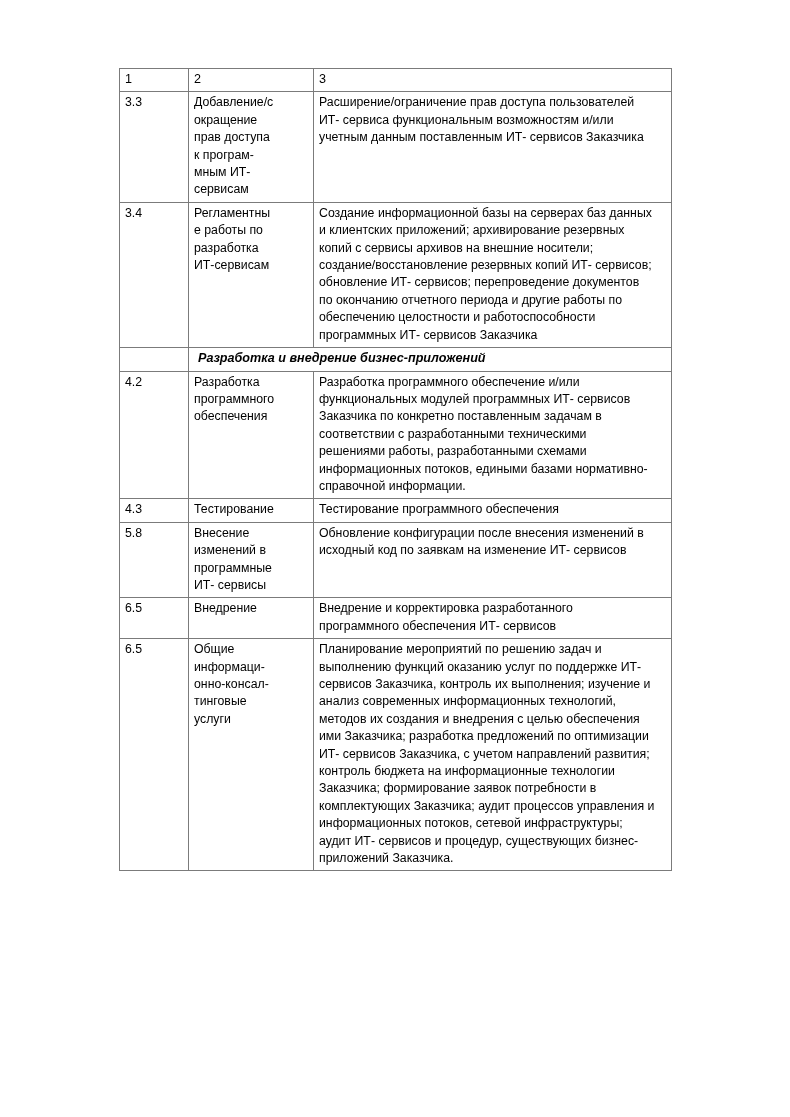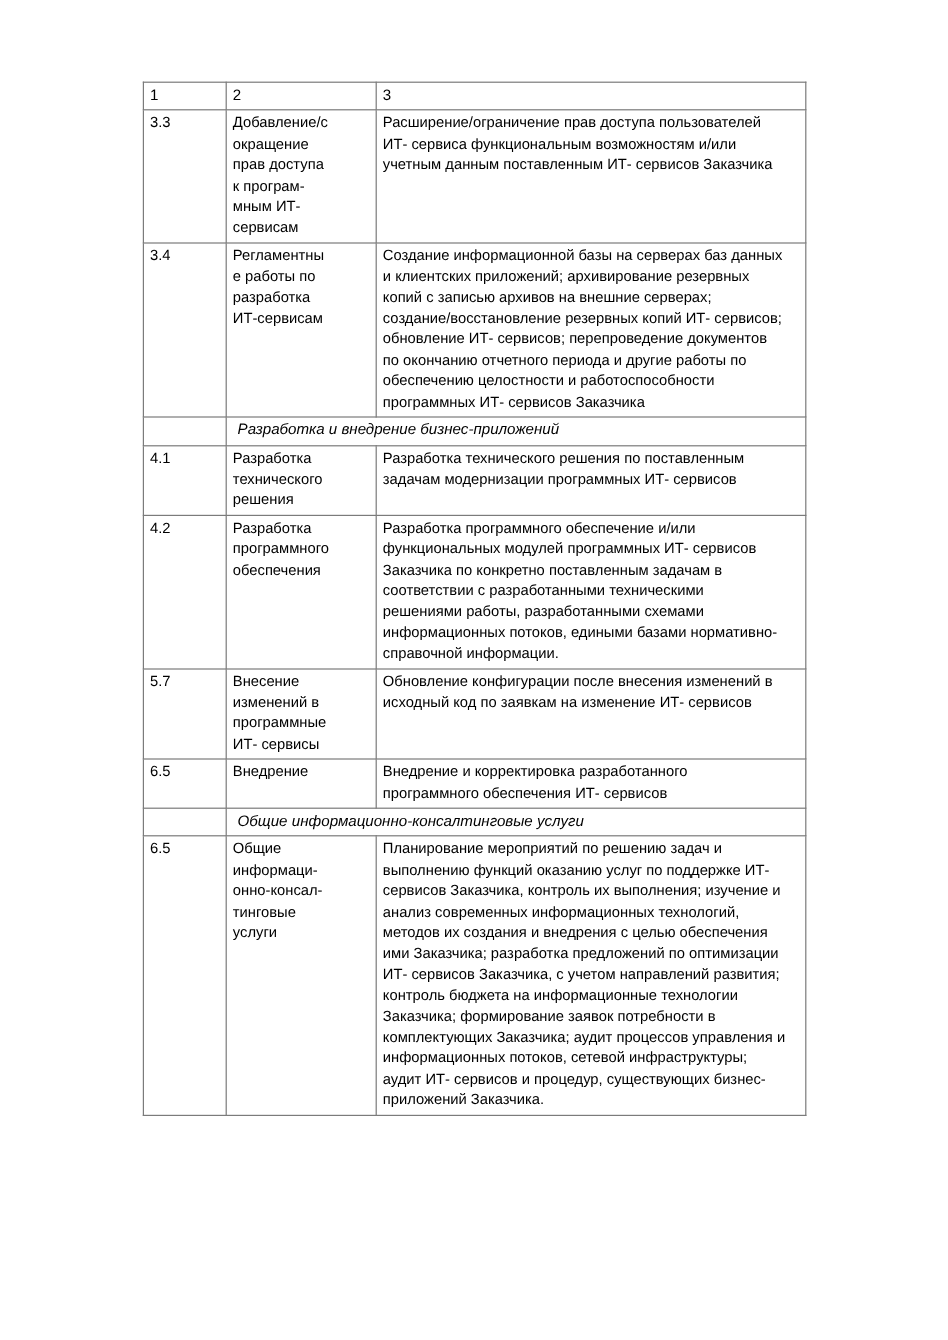--- a/index.html
+++ b/index.html
@@ -50,21 +50,21 @@
     text-align: center;
     font-weight: bold;
     font-size: 12.6px;
     padding-top: 2px;
     padding-bottom: 3px;
   }
   td.num { white-space: nowrap; }
   td.name { }
   td.desc { }
   tr.section-row td.section-cell {
-    font-weight: normal;
+    font-weight: bold;
     font-style: italic;
     font-size: 12.6px;
     padding-left: 9px;
     padding-top: 2px;
     padding-bottom: 3px;
   }
   .ln { display: block; }
 </style>
 </head>
 <body>
@@ -105,87 +105,80 @@
             <td class="num">3.4</td>
             <td class="name">
               <span class="ln">Регламентны</span>
               <span class="ln">е работы по</span>
               <span class="ln">разработка</span>
               <span class="ln">ИТ-сервисам</span>
             </td>
             <td class="desc">
               <span class="ln">Создание информационной базы на серверах баз данных</span>
               <span class="ln">и клиентских приложений; архивирование резервных</span>
-              <span class="ln">копий с записью архивов на внешние серверах;</span>
+              <span class="ln">копий с сервисы архивов на внешние носители;</span>
               <span class="ln">создание/восстановление резервных копий ИТ- сервисов;</span>
               <span class="ln">обновление ИТ- сервисов; перепроведение документов</span>
               <span class="ln">по окончанию отчетного периода и другие работы по</span>
               <span class="ln">обеспечению целостности и работоспособности</span>
               <span class="ln">программных ИТ- сервисов Заказчика</span>
             </td>
           </tr>
           <tr class="section-row">
             <td>&nbsp;</td>
             <td class="section-cell" colspan="2">Разработка и внедрение бизнес-приложений</td>
-          </tr>
-          <tr>
-            <td class="num">4.1</td>
-            <td class="name">
-              <span class="ln">Разработка</span>
-              <span class="ln">технического</span>
-              <span class="ln">решения</span>
-            </td>
-            <td class="desc">
-              <span class="ln">Разработка технического решения по поставленным</span>
-              <span class="ln">задачам модернизации программных ИТ- сервисов</span>
-            </td>
           </tr>
           <tr>
             <td class="num">4.2</td>
             <td class="name">
               <span class="ln">Разработка</span>
               <span class="ln">программного</span>
               <span class="ln">обеспечения</span>
             </td>
             <td class="desc">
               <span class="ln">Разработка программного обеспечение и/или</span>
               <span class="ln">функциональных модулей программных ИТ- сервисов</span>
               <span class="ln">Заказчика по конкретно поставленным задачам в</span>
               <span class="ln">соответствии с разработанными техническими</span>
               <span class="ln">решениями работы, разработанными схемами</span>
               <span class="ln">информационных потоков, едиными базами нормативно-</span>
               <span class="ln">справочной информации.</span>
             </td>
           </tr>
           <tr>
-            <td class="num">5.7</td>
+            <td class="num">4.3</td>
+            <td class="name">
+              <span class="ln">Тестирование</span>
+            </td>
+            <td class="desc">
+              <span class="ln">Тестирование программного обеспечения</span>
+            </td>
+          </tr>
+          <tr>
+            <td class="num">5.8</td>
             <td class="name">
               <span class="ln">Внесение</span>
               <span class="ln">изменений в</span>
               <span class="ln">программные</span>
               <span class="ln">ИТ- сервисы</span>
             </td>
             <td class="desc">
               <span class="ln">Обновление конфигурации после внесения изменений в</span>
               <span class="ln">исходный код по заявкам на изменение ИТ- сервисов</span>
             </td>
           </tr>
           <tr>
             <td class="num">6.5</td>
             <td class="name">
               <span class="ln">Внедрение</span>
             </td>
             <td class="desc">
               <span class="ln">Внедрение и корректировка разработанного</span>
               <span class="ln">программного обеспечения ИТ- сервисов</span>
             </td>
-          </tr>
-          <tr class="section-row">
-            <td>&nbsp;</td>
-            <td class="section-cell" colspan="2">Общие информационно-консалтинговые услуги</td>
           </tr>
           <tr>
             <td class="num">6.5</td>
             <td class="name">
               <span class="ln">Общие</span>
               <span class="ln">информаци-</span>
               <span class="ln">онно-консал-</span>
               <span class="ln">тинговые</span>
               <span class="ln">услуги</span>
             </td>

